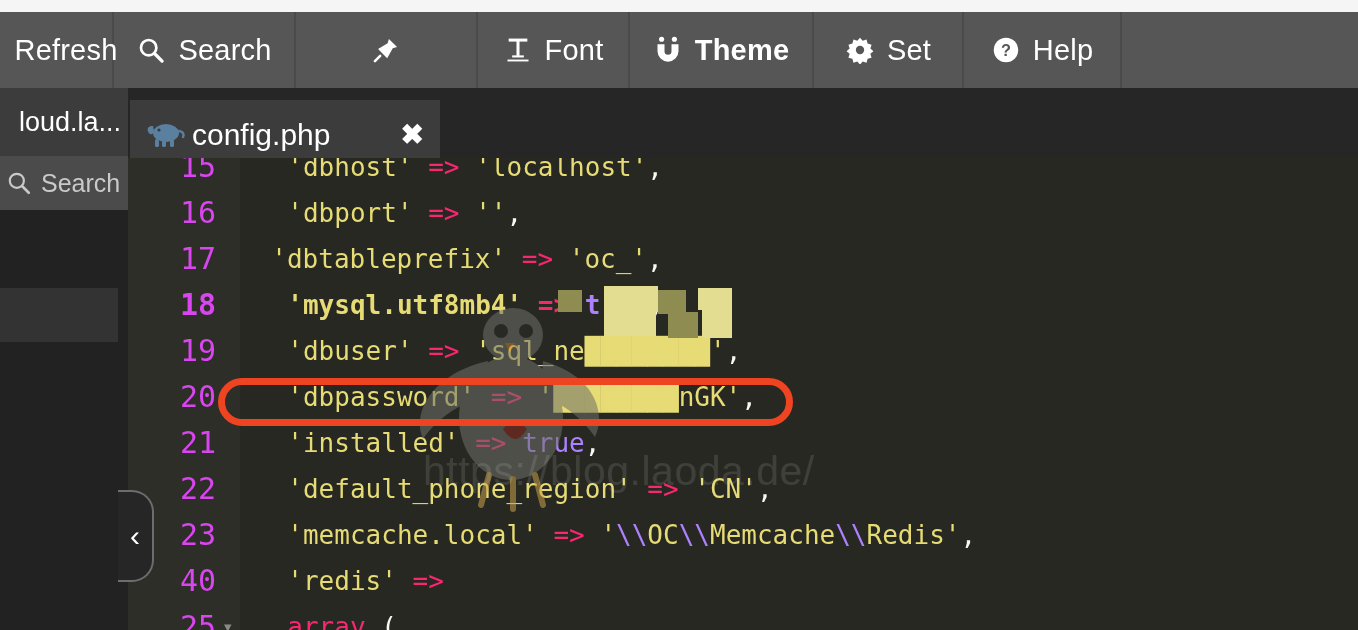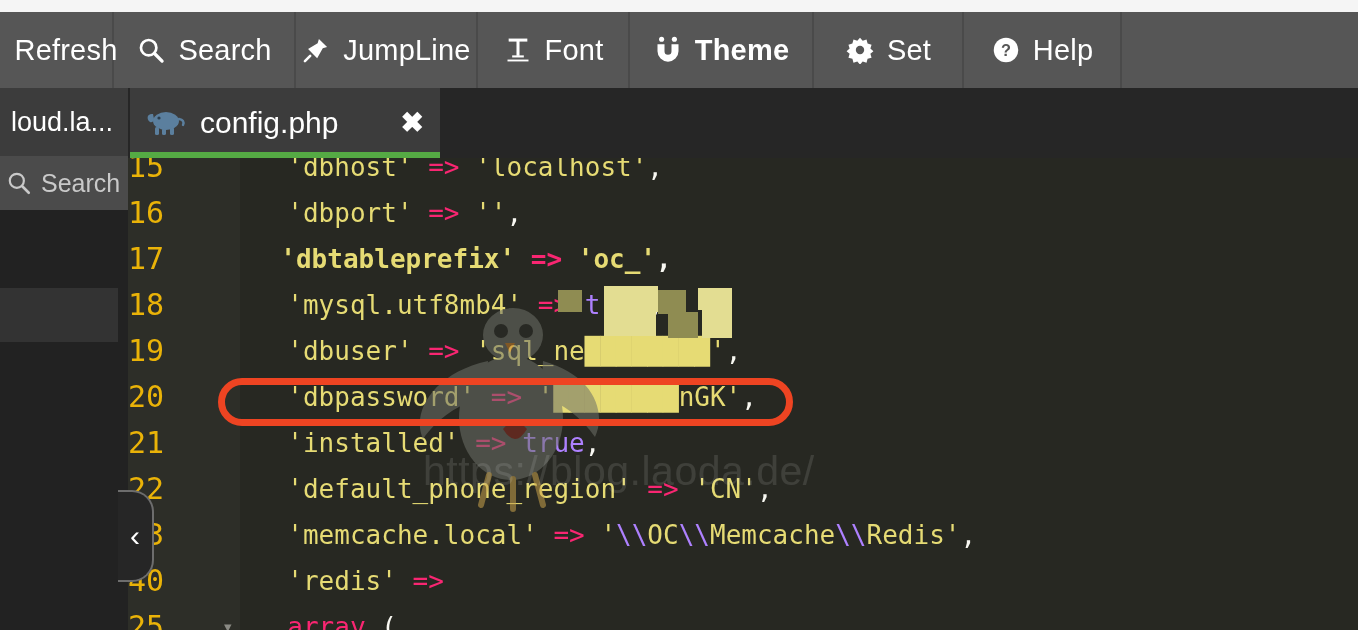--- a/index.html
+++ b/index.html
@@ -26,21 +26,21 @@
     white-space:nowrap;
   }
   .tb-btn:first-child{border-left:none;}
   .tb-ico{display:inline-flex;align-items:center;justify-content:center;width:30px;height:30px;flex:0 0 auto;}
   .tb-ico svg{display:block;}
 
   
   .leftrail{position:absolute;left:0;top:88px;width:128px;height:542px;background:#222222;z-index:5;}
   .rail-tab{
     position:absolute;left:0;top:0;width:128px;height:68px;background:#3c3c3c;
-    display:flex;align-items:center;box-sizing:border-box;padding-left:11px;
+    display:flex;align-items:center;box-sizing:border-box;padding-left:19px;
     color:#ffffff;font-size:27px;white-space:nowrap;overflow:hidden;cursor:pointer;
   }
   .rail-search{
     position:absolute;left:0;top:68px;width:128px;height:54px;background:#4b4b4b;
     display:flex;align-items:center;gap:9px;box-sizing:border-box;padding-left:6px;
     color:#c9c9c9;font-size:25px;cursor:text;
   }
   .rail-search svg{flex:0 0 auto;}
   .rail-item{
     position:absolute;left:0;top:200px;width:118px;height:54px;background:#333333;cursor:pointer;
@@ -51,37 +51,37 @@
     position:absolute;left:118px;top:490px;width:36px;height:92px;
     background:#262626;border:2px solid #6d6d6d;border-left:none;
     border-radius:0 22px 22px 0;
     display:flex;align-items:center;justify-content:center;
     color:#ffffff;font-size:30px;z-index:6;cursor:pointer;box-sizing:border-box;
   }
 
   
   .tabbar{position:absolute;left:128px;top:88px;width:1230px;height:70px;background:#262626;}
   .file-tab{
-    position:absolute;left:2px;top:0;width:310px;height:70px;background:#3c3c3c;
-    display:flex;align-items:center;gap:14px;box-sizing:border-box;padding:0 16px;
+    position:absolute;left:2px;top:12px;width:310px;height:70px;background:#3c3c3c;
+    display:flex;align-items:center;gap:6px;box-sizing:border-box;padding:0 16px;
     color:#ffffff;font-size:30px;cursor:pointer;
   }
   .file-tab .underline{position:absolute;left:0;bottom:0;width:310px;height:6px;background:#55aa44;}
   .php-ico{flex:0 0 auto;width:40px;height:30px;display:flex;align-items:center;}
   .tab-close{margin-left:auto;font-size:28px;font-weight:bold;color:#ffffff;line-height:1;cursor:pointer;}
 
   
   .editor{position:absolute;left:128px;top:158px;width:1230px;height:472px;background:#272822;overflow:hidden;}
   .gutter{position:absolute;left:0;top:0;width:112px;height:472px;background:#2d2e28;}
   .code{position:absolute;left:112px;top:0;width:1118px;height:472px;}
 
   .row{position:absolute;left:0;width:100%;height:46px;}
   .ln{
     position:absolute;left:0;width:88px;height:46px;
-    color:#eab308;font-size:30px;line-height:46px;
+    text-align:right;color:#d946ef;font-size:30px;line-height:46px;
     font-family:"DejaVu Sans Mono","Liberation Mono",monospace;
   }
   .fold{position:absolute;left:96px;width:14px;height:46px;line-height:46px;color:#8a8a84;font-size:15px;}
   .src{
     position:absolute;left:0;height:46px;line-height:46px;white-space:pre;
     font-family:"DejaVu Sans Mono","Liberation Mono",monospace;
     font-size:26px;color:#f8f8f2;text-align:center;
   }
   .s-str{color:#e6db74;}
   .s-op{color:#f92672;}
@@ -137,21 +137,20 @@
         </span>
         <span>Search</span>
       </div>
       <div class="tb-btn" style="width: 182px;">
         <span class="tb-ico">
           <svg width="28" height="28" viewBox="0 0 24 24">
             <path d="M14.5 2.5 L21.5 9.5 L17.8 10.6 L13 19 L5.2 11.2 L13.4 6.2 Z" fill="#fff"></path>
             <line x1="7" y1="17" x2="2.5" y2="21.5" stroke="#fff" stroke-width="2.2" stroke-linecap="round"></line>
           </svg>
         </span>
-        <span>JumpLine</span>
       </div>
       <div class="tb-btn" style="width: 152px;">
         <span class="tb-ico">
           <svg width="28" height="28" viewBox="0 0 24 24">
             <line x1="4" y1="3.5" x2="20" y2="3.5" stroke="#fff" stroke-width="2.6"></line>
             <line x1="12" y1="3.5" x2="12" y2="17" stroke="#fff" stroke-width="2.6"></line>
             <line x1="7" y1="17.5" x2="17" y2="17.5" stroke="#fff" stroke-width="1.8"></line>
             <line x1="3" y1="21" x2="21" y2="21" stroke="#fff" stroke-width="1.6"></line>
           </svg>
         </span>
@@ -229,23 +228,23 @@
         <div class="row" style="top: -14px;">
           <div class="ln" style="left: -112px;">15</div>
           <div class="src" style="left: 16px;"><span class="s-plain">  </span><span class="s-str">'dbhost'</span><span class="s-op"> =&gt; </span><span class="s-str">'localhost'</span><span class="s-plain">,</span></div>
         </div>
         <div class="row" style="top: 32px;">
           <div class="ln" style="left: -112px;">16</div>
           <div class="src" style="left: 16px;"><span class="s-plain">  </span><span class="s-str">'dbport'</span><span class="s-op"> =&gt; </span><span class="s-str">''</span><span class="s-plain">,</span></div>
         </div>
         <div class="row" style="top: 78px;">
           <div class="ln" style="left: -112px;">17</div>
-          <div class="src" style="left: 9px; font-weight: bold;"><span class="s-plain">  </span><span class="s-str">'dbtableprefix'</span><span class="s-op"> =&gt; </span><span class="s-str">'oc_'</span><span class="s-plain">,</span></div>
-        </div>
-        <div class="row" style="top: 124px;">
+          <div class="src" style="left: 0;"><span class="s-plain">  </span><span class="s-str">'dbtableprefix'</span><span class="s-op"> =&gt; </span><span class="s-str">'oc_'</span><span class="s-plain">,</span></div>
+        </div>
+        <div class="row" style="top: 124px; font-weight: bold;">
           <div class="ln" style="left: -112px;">18</div>
           <div class="src" style="left: 16px;"><span class="s-plain">  </span><span class="s-str">'mysql.utf8mb4'</span><span class="s-op"> =&gt; </span><span class="s-kw">true</span><span class="s-plain">,</span></div>
         </div>
         <div class="row" style="top: 170px;">
           <div class="ln" style="left: -112px;">19</div>
           <div class="src" style="left: 16px;"><span class="s-plain">  </span><span class="s-str">'dbuser'</span><span class="s-op"> =&gt; </span><span class="s-str">'sql_ne████████'</span><span class="s-plain">,</span></div>
         </div>
         <div class="row" style="top: 216px;">
           <div class="ln" style="left: -112px;">20</div>
           <div class="src" style="left: 16px;"><span class="s-plain">  </span><span class="s-str">'dbpassword'</span><span class="s-op"> =&gt; </span><span class="s-str">'████████nGK'</span><span class="s-plain">,</span></div>

